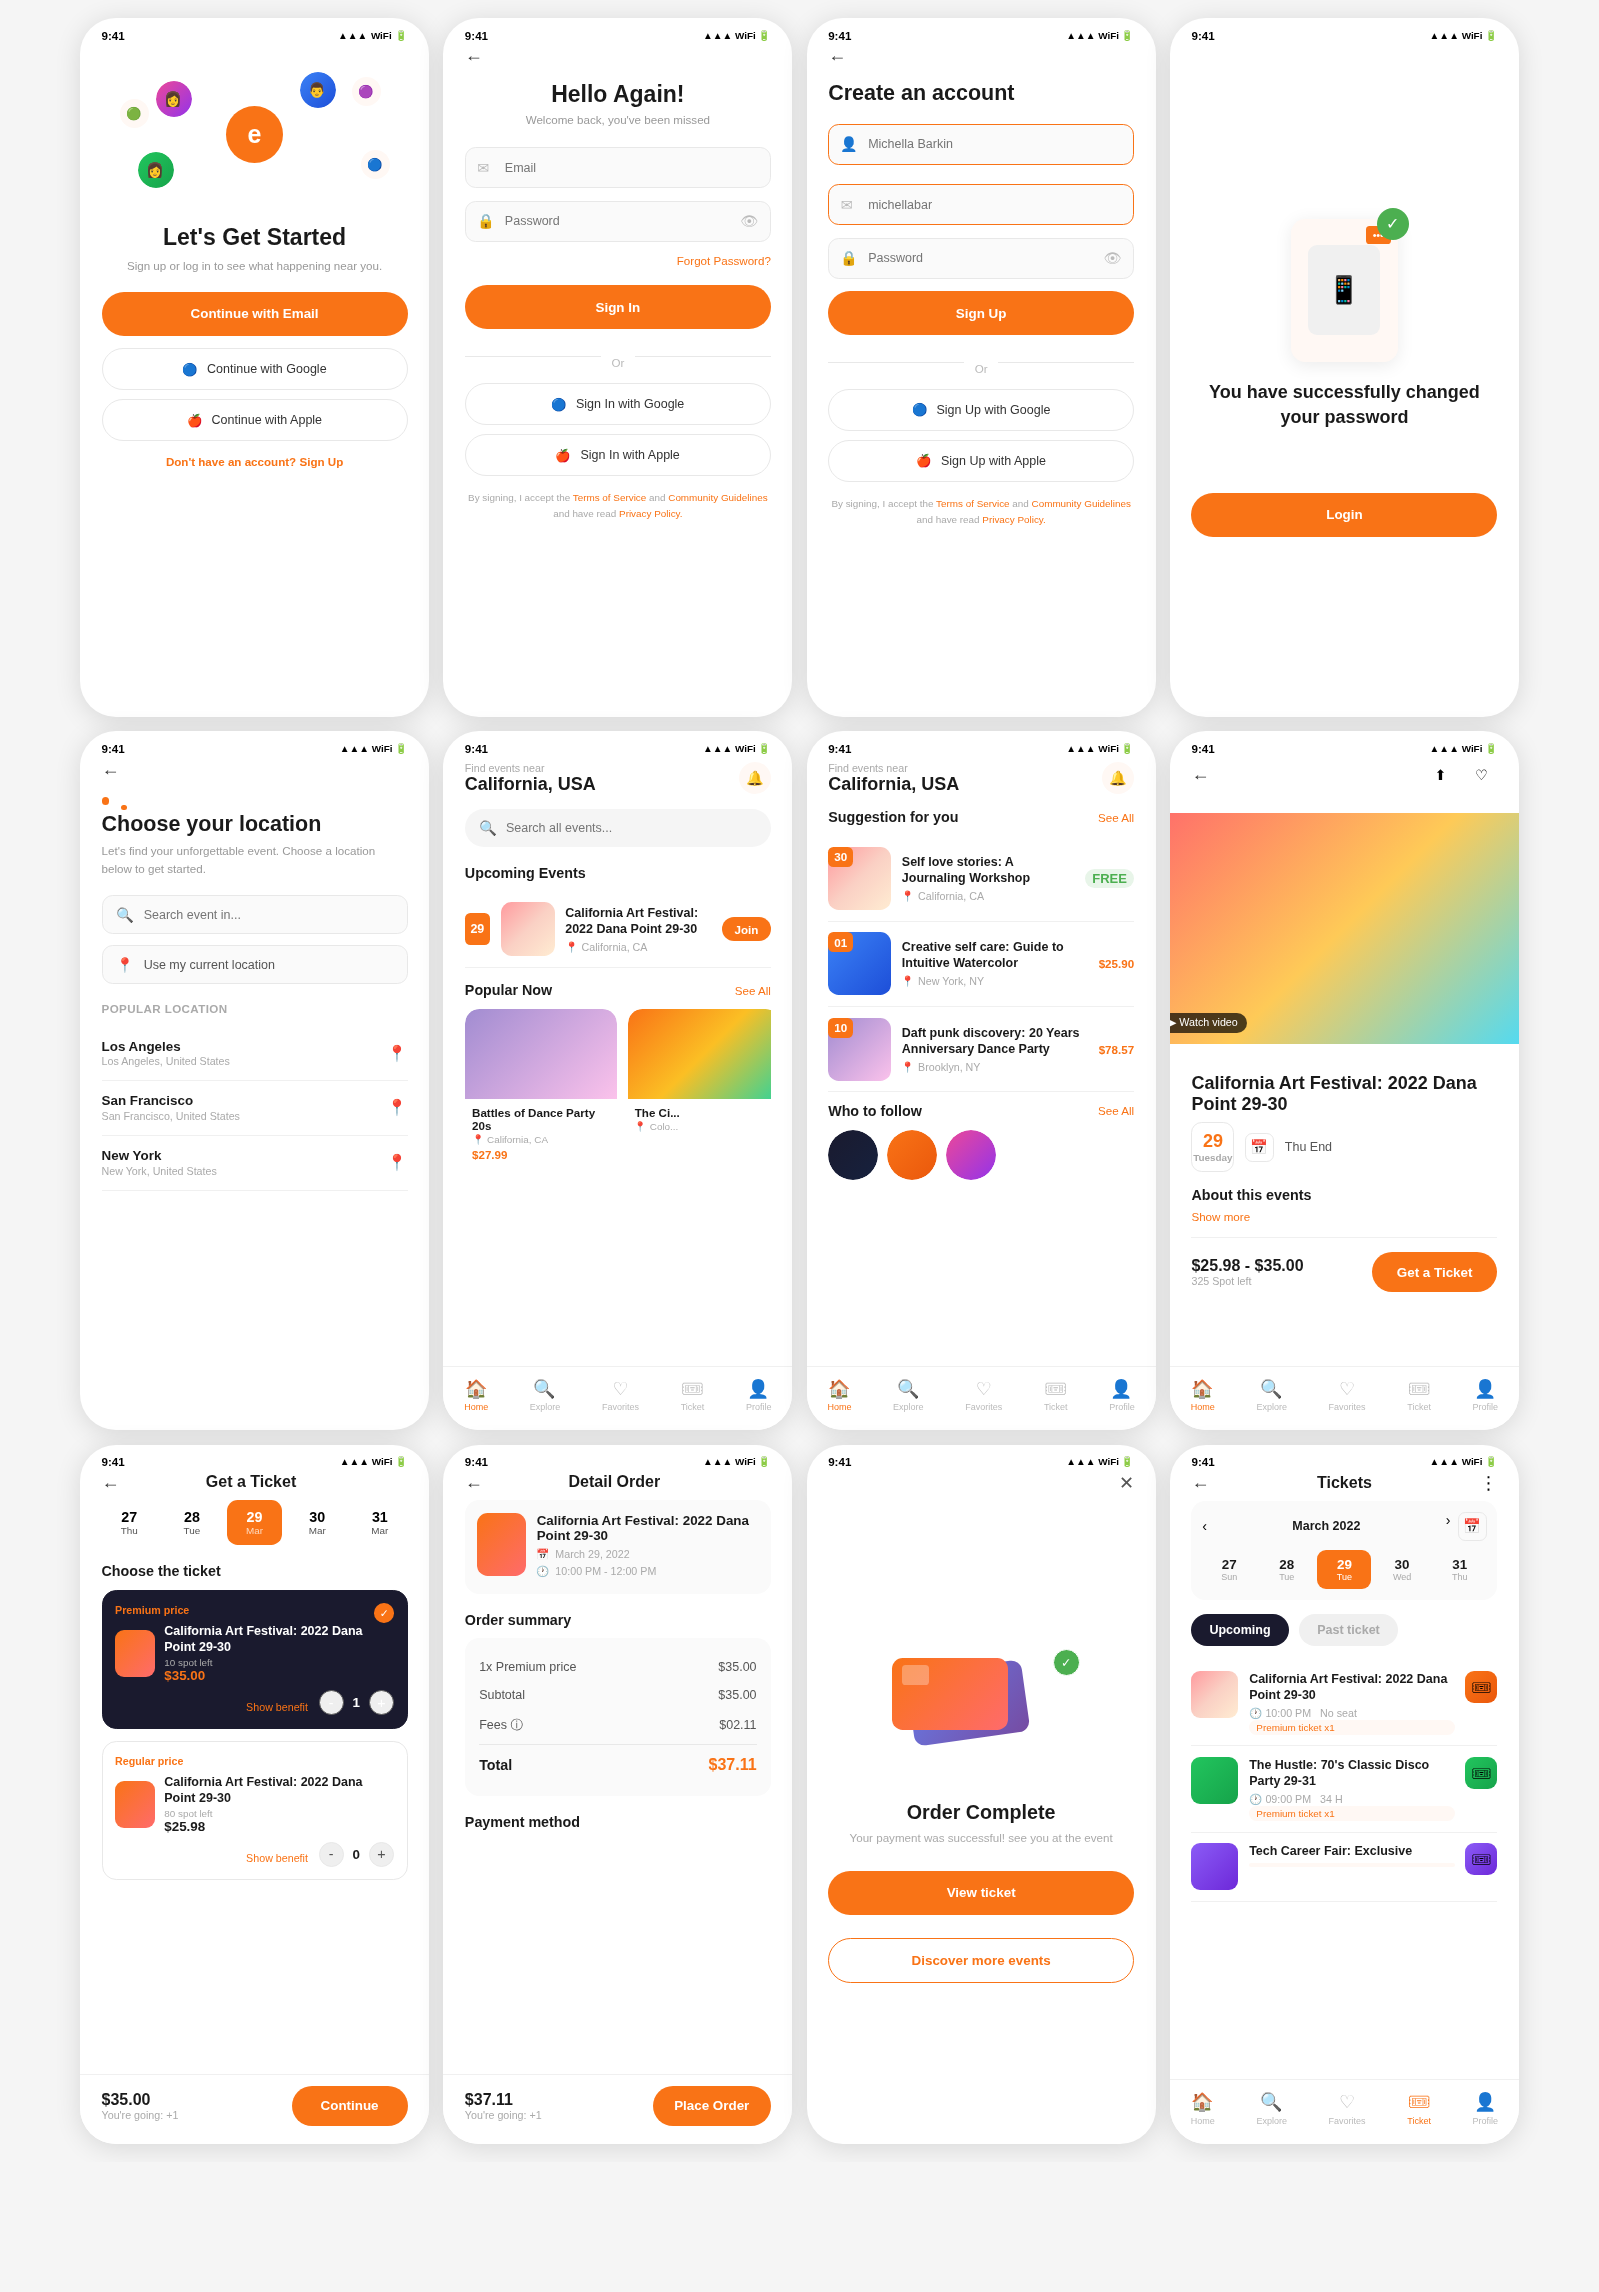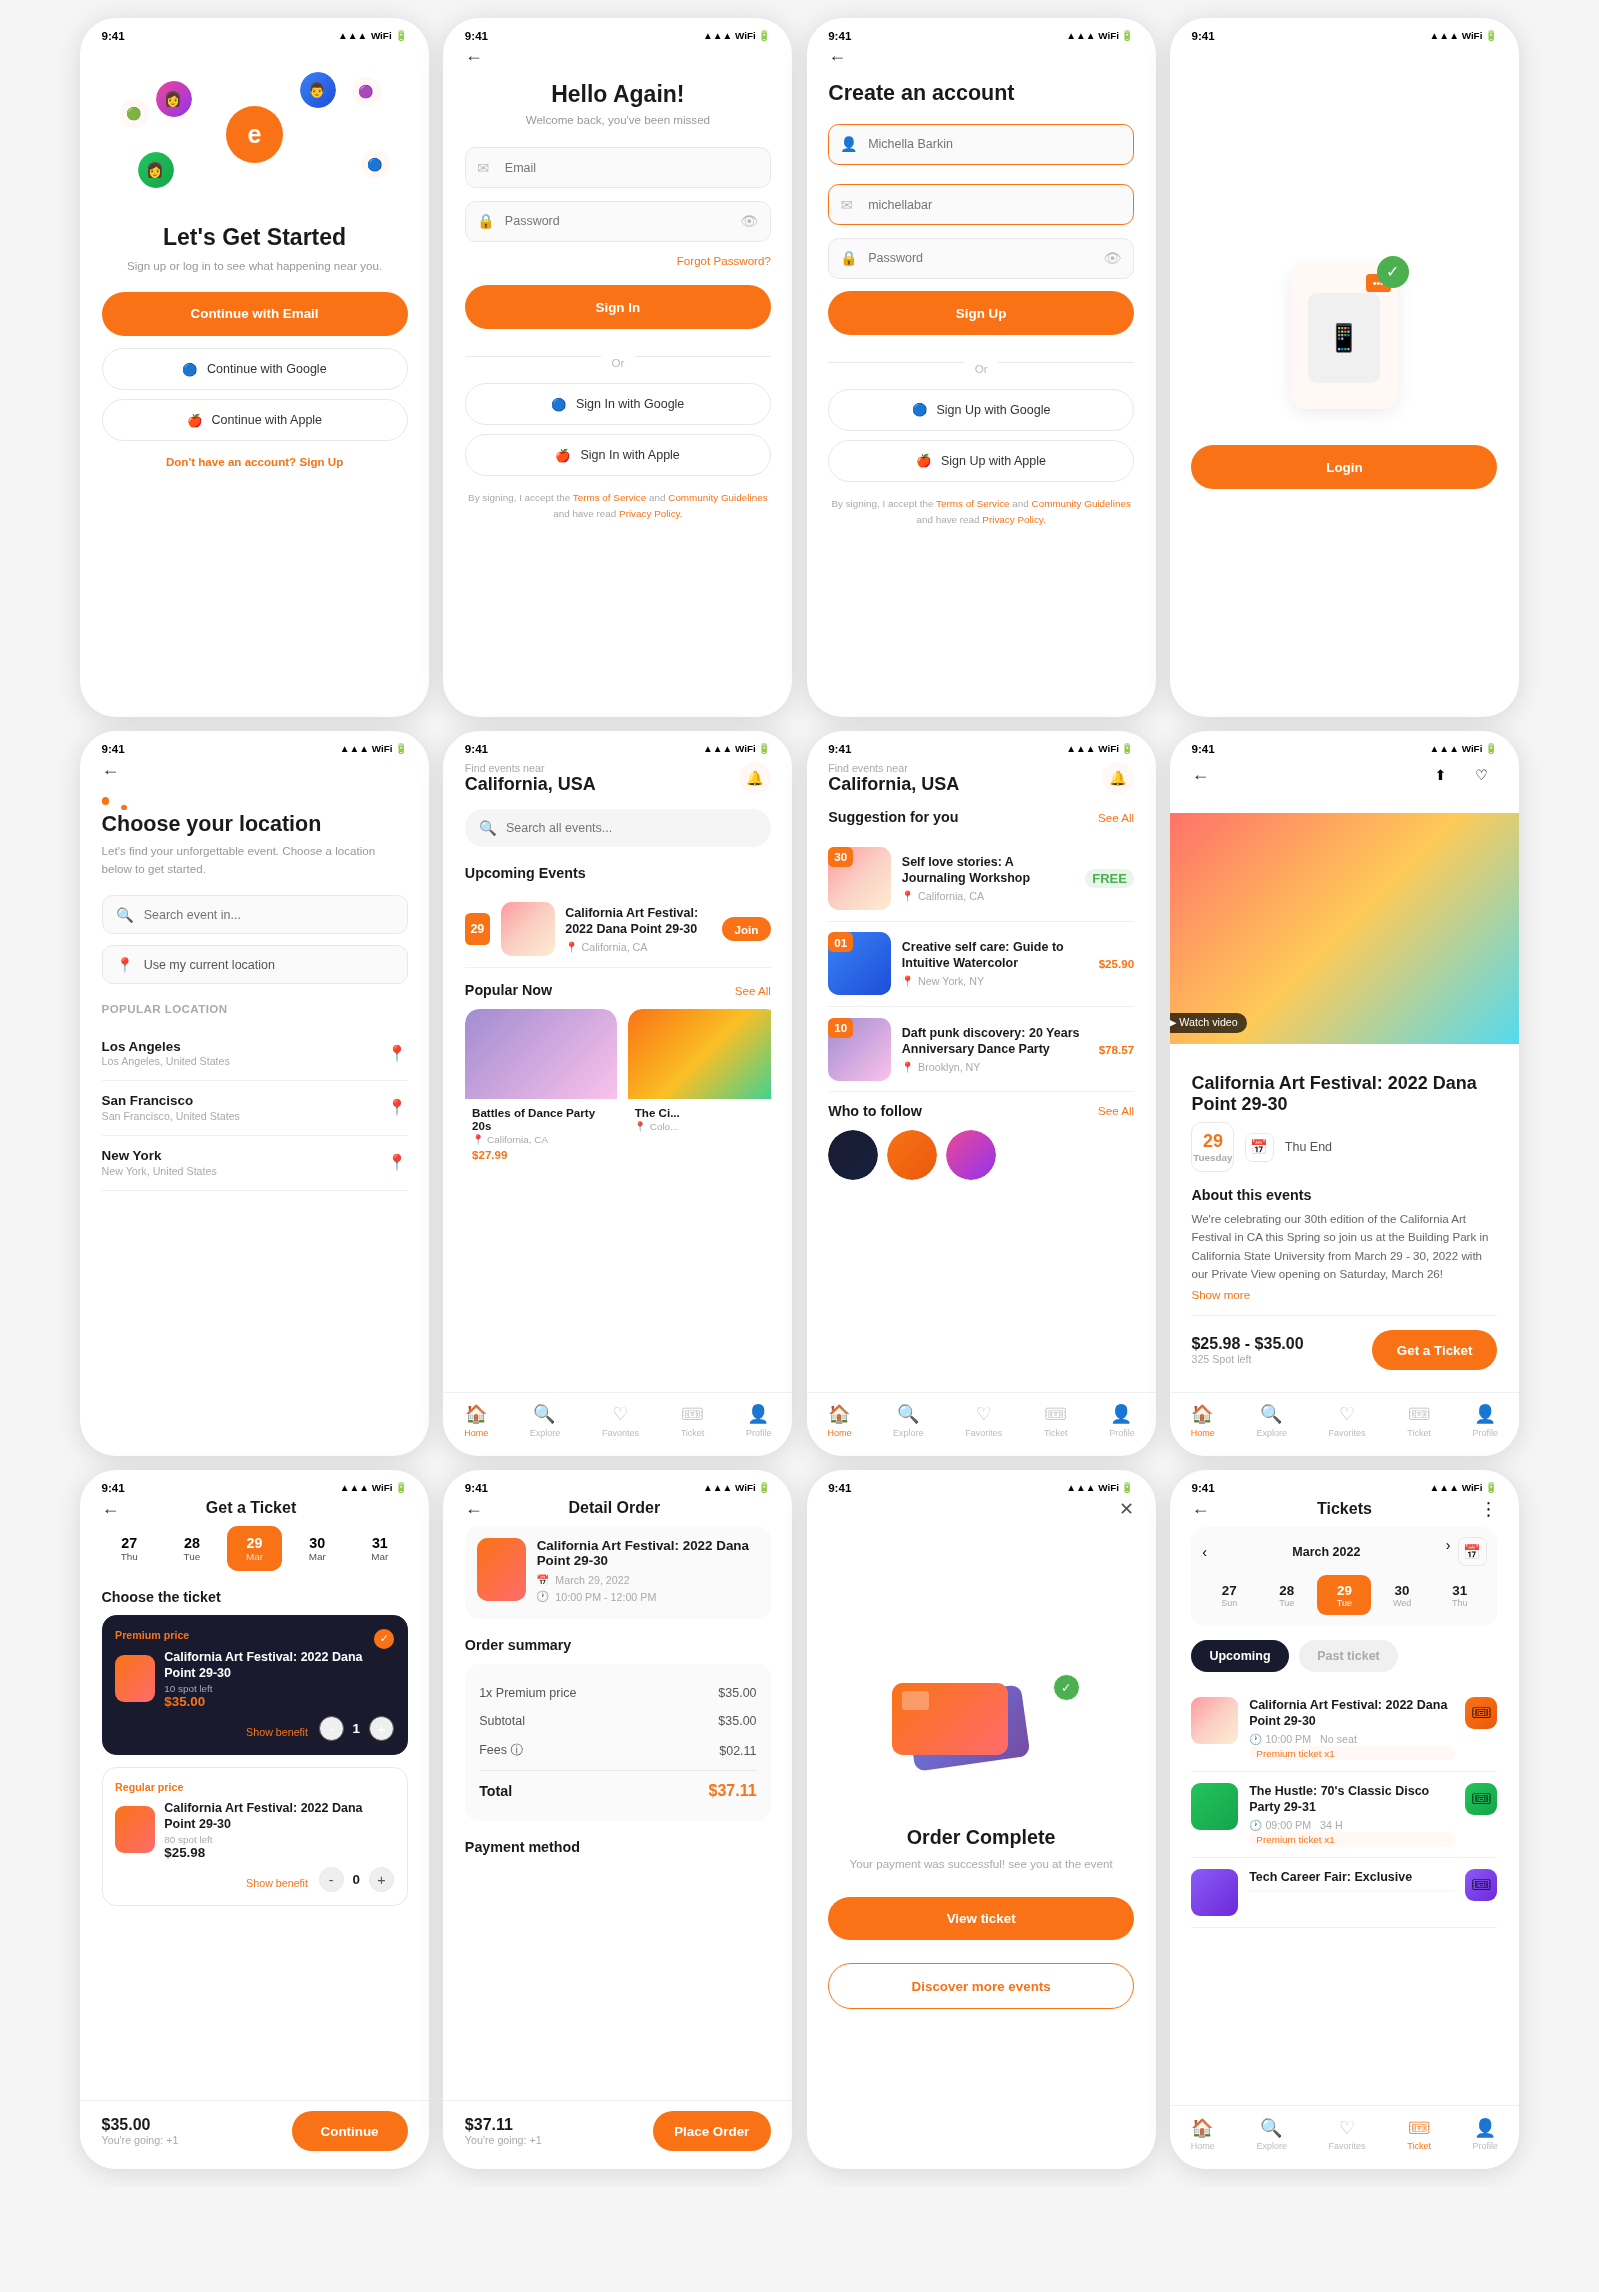--- a/index.html
+++ b/index.html
@@ -968,20 +968,22 @@
         </div>
       </div>
       <div class="screen-content" style="display:flex; flex-direction:column; align-items:center; justify-content:center; flex:1;">
         <div class="success-illustration">
           <div class="success-phone">
             <div style="width:72px; height:90px; background:#f0f0f0; border-radius:9px; display:flex; align-items:center; justify-content:center; font-size:27px;">📱</div>
             <div style="position:absolute; top:7.2px; right:7.2px; width:25px; height:18px; background:#f97316; border-radius:3.6px; display:flex; align-items:center; justify-content:center; font-size:10.7px; color:#fff;">•••</div>
             <div class="success-check">✓</div>
           </div>
         </div>
+        <h2 class="success-title">You have successfully
+changed your password</h2>
         <button class="btn-orange" style="width:100%; margin-top:18px;">Login</button>
       </div>
     </div>
 
   </div>
 
   <div class="row-4">
 
     <div class="phone-frame">
       <div class="status-bar">
@@ -1226,21 +1228,20 @@
 Dana Point 29-30</h2>
         <div class="event-date-row">
           <div class="date-badge-box">
             <span class="date-num">29</span>
             <span class="date-day">Tuesday</span>
           </div>
           <div class="cal-icon">📅</div>
           <span class="date-range-text">Thu End</span>
         </div>
         <div class="about-title">About this events</div>
-        <div class="about-text">We're celebrating our 30th edition of the California Art Festival in CA this Spring so join us at the Building Park in California State University from March 29 - 30, 2022 with our Private View opening on Saturday, March 26!</div>
         <div class="show-more">Show more</div>
         <div class="price-row">
           <div>
             <div class="price-range">$25.98 - $35.00</div>
             <div class="spots-left">325 Spot left</div>
           </div>
           <button class="get-ticket-btn">Get a Ticket</button>
         </div>
       </div>
       <div class="bottom-nav">

